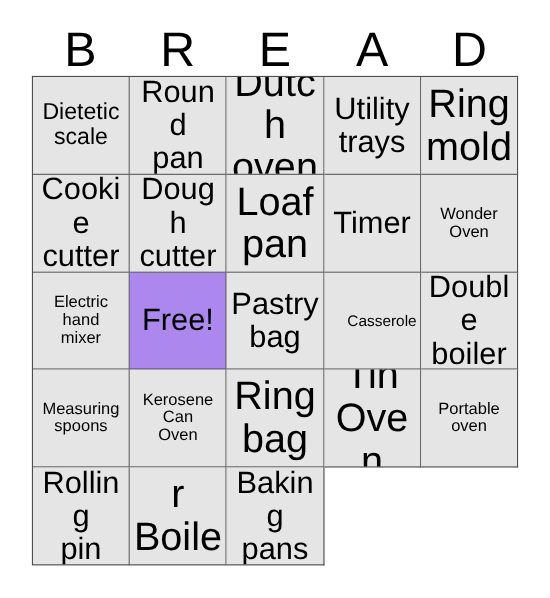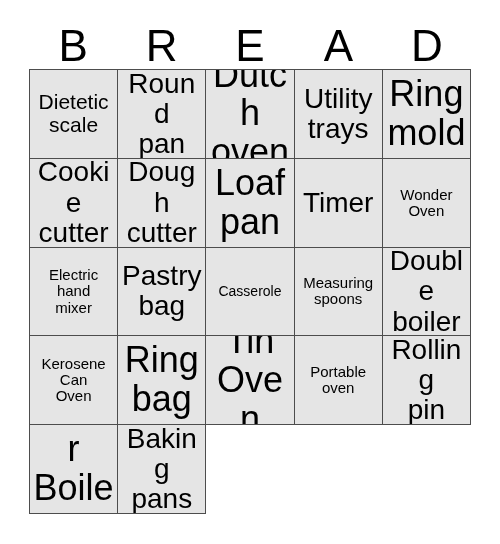--- a/index.html
+++ b/index.html
@@ -78,21 +78,21 @@
     line-height: 1.08;
     white-space: pre-line;
     word-break: break-word;
   }
 
   
   .fs-xl  { font-size: 36px; }
   .fs-lg  { font-size: 28px; text-align: center; }
   .fs-md  { font-size: 21px; }
   .fs-sm  { font-size: 15px; }
-  .fs-xs  { font-size: 14px; }
+  .fs-xs  { font-size: 14px; text-align: right; }
 
   .free-cell { background: #ab87ee; }
 </style>
 </head>
 <body>
 
 <div id="card">
 
   <div id="header-row">
     <div class="header-letter">B</div>
@@ -140,34 +140,37 @@
       </div>
       <div class="cell">
         <span class="cell-text fs-sm">Wonder
 Oven</span>
       </div>
       <div class="cell">
         <span class="cell-text fs-sm">Electric
 hand
 mixer</span>
       </div>
+      <div class="cell free-cell" style="background: rgb(171, 135, 238);">
+        <span class="cell-text fs-lg">Free!</span>
+      </div>
       <div class="cell">
         <span class="cell-text fs-lg">Pastry
 bag</span>
       </div>
       <div class="cell">
         <span class="cell-text fs-xs">Casserole</span>
       </div>
       <div class="cell">
+        <span class="cell-text fs-lg">Double
+boiler</span>
+      </div>
+      <div class="cell">
         <span class="cell-text fs-sm">Measuring
 spoons</span>
-      </div>
-      <div class="cell">
-        <span class="cell-text fs-lg">Double
-boiler</span>
       </div>
       <div class="cell">
         <span class="cell-text fs-sm">Kerosene
 Can
 Oven</span>
       </div>
       <div class="cell">
         <span class="cell-text fs-xl">Ring
 bag</span>
       </div>

